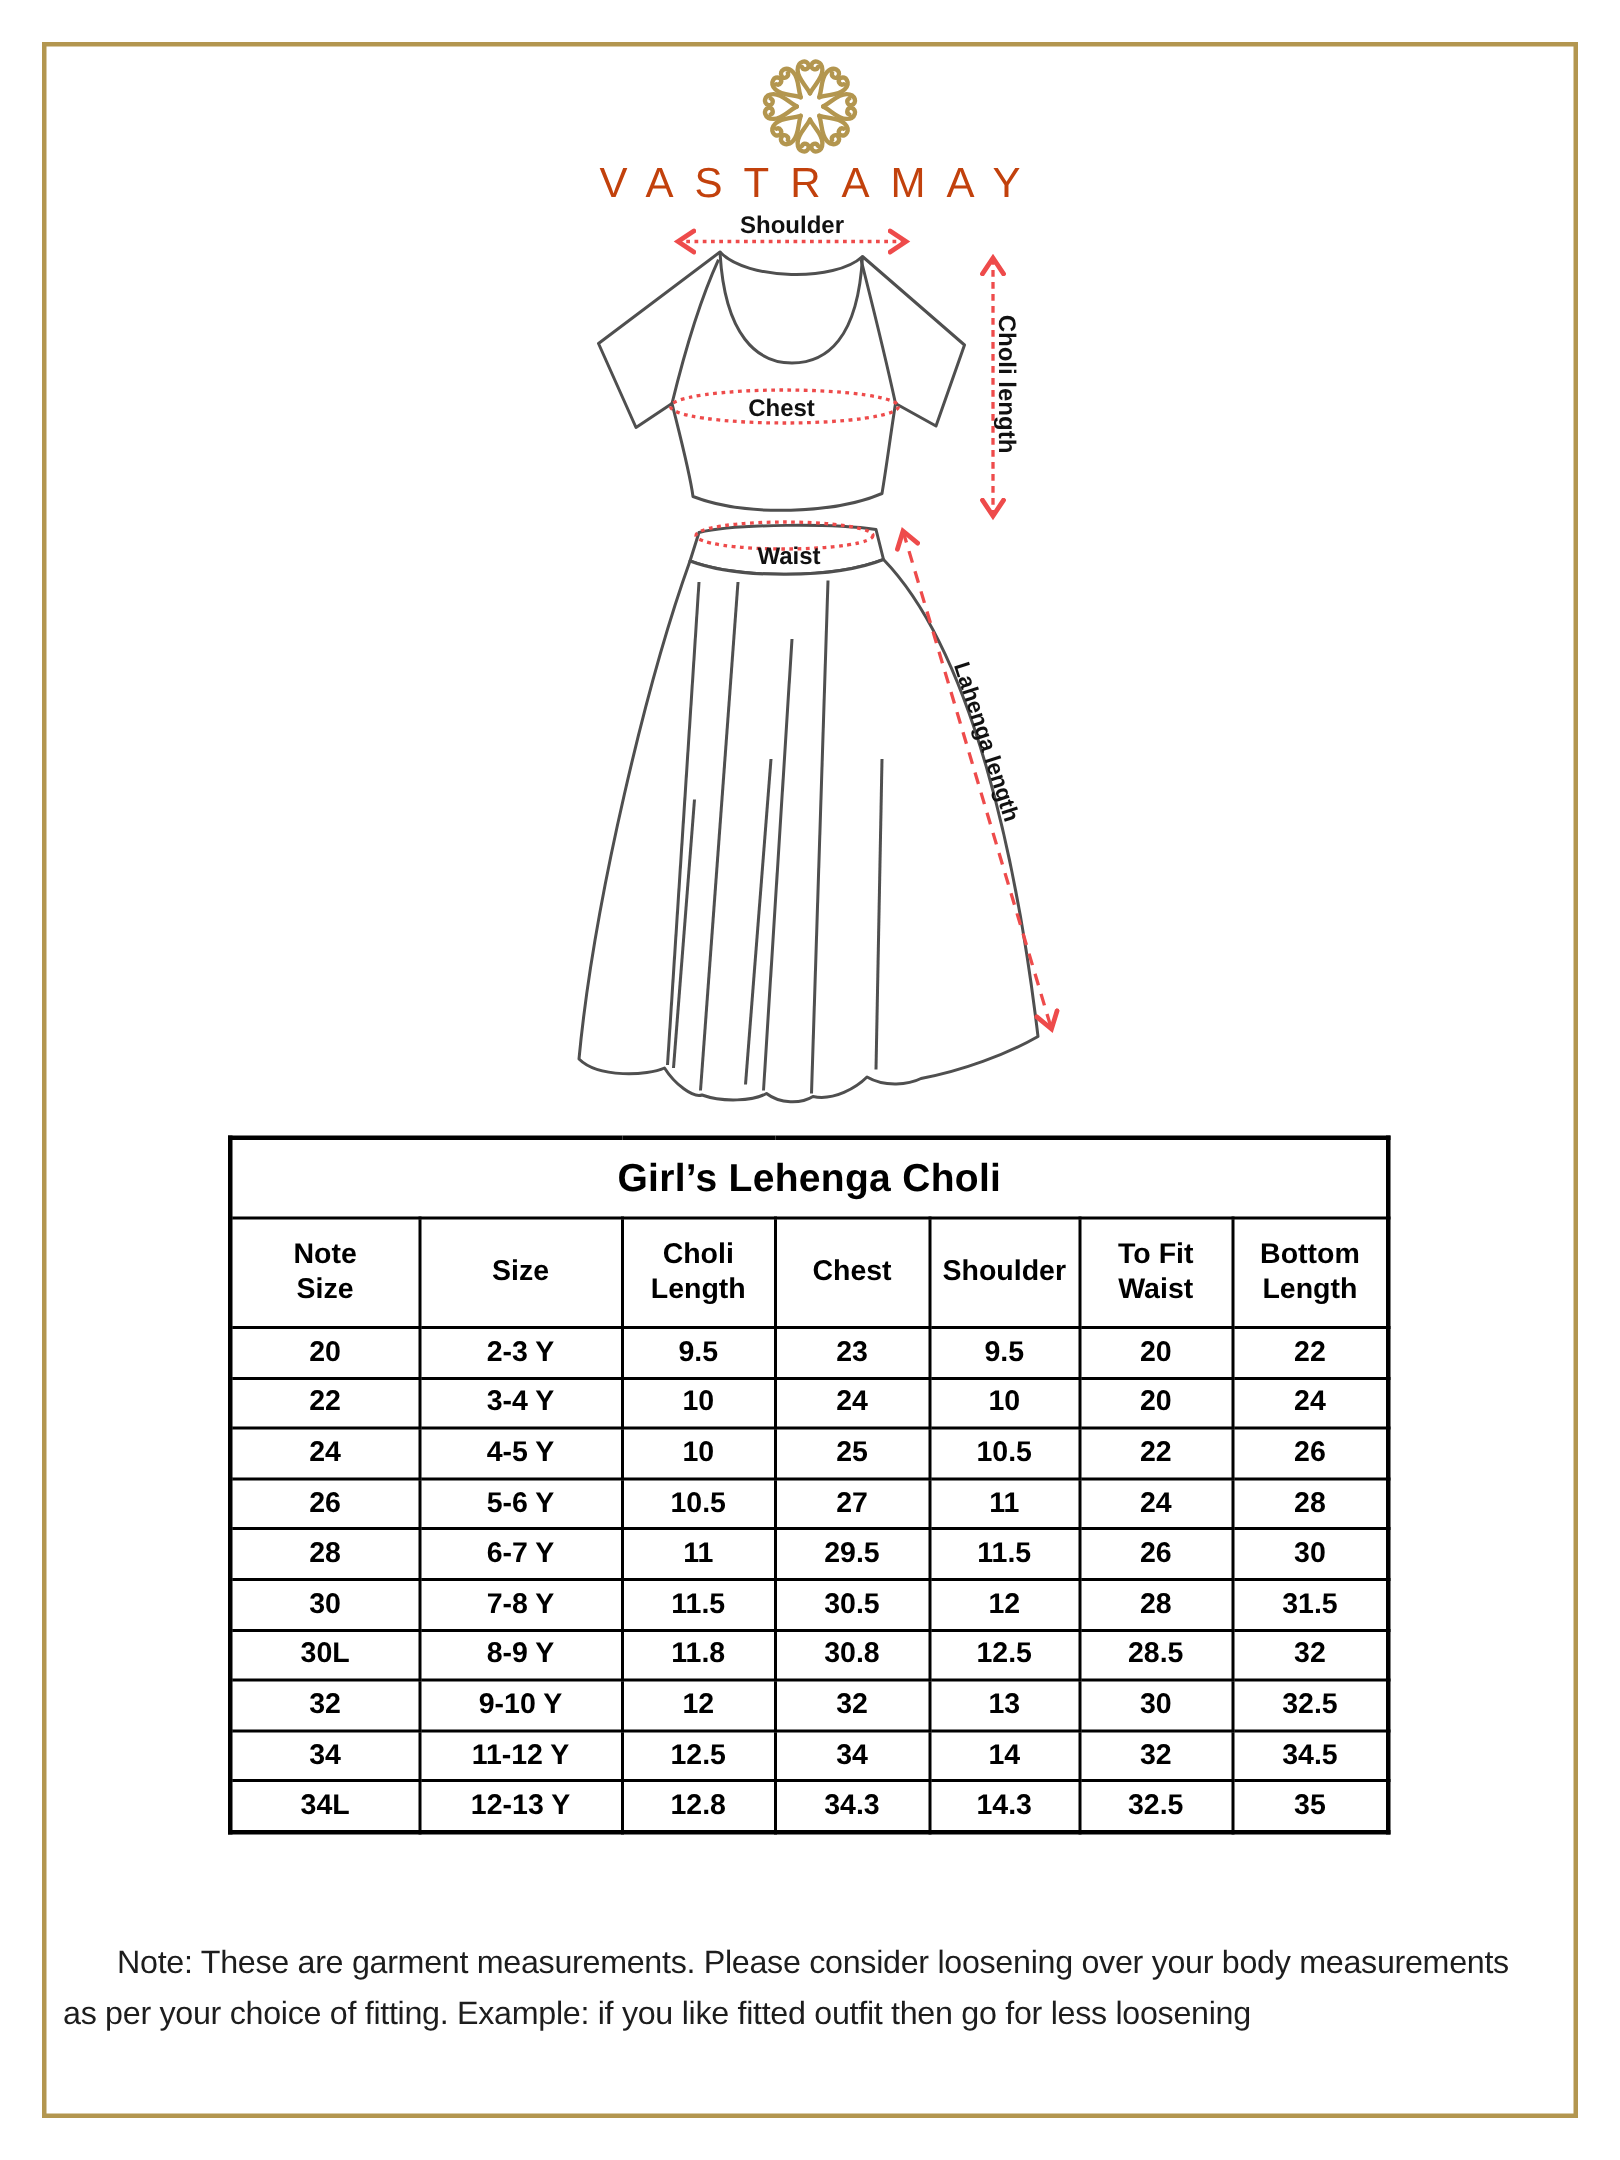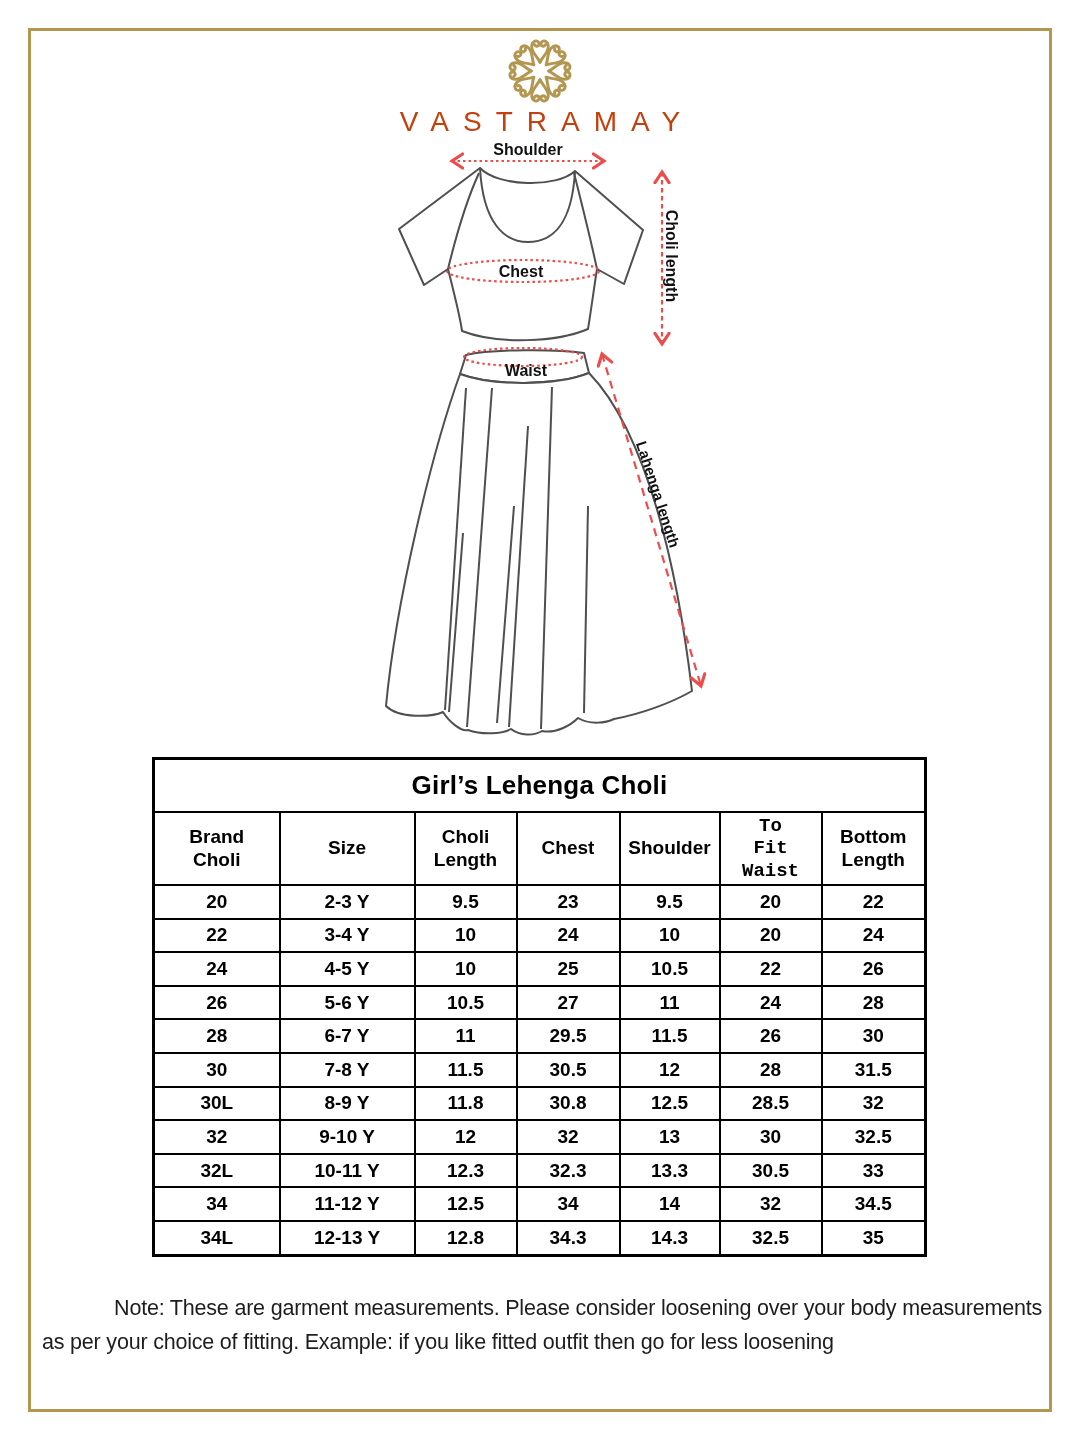--- a/index.html
+++ b/index.html
@@ -36,27 +36,27 @@
     font-family:"Liberation Sans", sans-serif;
   }
   .size-table th, .size-table td { border:2px solid #000; padding:0; vertical-align:middle; }
   th.tbl-title   { font-size:26px; font-weight:bold; height:51px; letter-spacing:.2px; }
   th.tbl-subtitle{ font-size:17px; font-weight:normal; height:25px; }
   tr.cols th     { font-size:19px; font-weight:bold; height:71px; line-height:1.18; }
   .size-table tbody td { font-size:19px; font-weight:bold; height:31.6px; }
   
   tr.cols th:nth-child(1) span { display:inline-block; width:62px; }
   tr.cols th:nth-child(3) span { display:inline-block; width:66px; }
-  tr.cols th:nth-child(6) span { display:inline-block; width:58px;font-family:Liberation Mono, monospace; }
+  tr.cols th:nth-child(6) span { display:inline-block; width:58px; }
   tr.cols th:nth-child(7) span { display:inline-block; width:74px; }
 
   
   .note { position:absolute; left:42px; top:1296px; width:1000px; color:#1d1d1d;
           font-size:21.5px; letter-spacing:-0.2px; }
-  .note .l1 { text-align:right;  white-space:nowrap; }
+  .note .l1 { text-align:center;  white-space:nowrap; }
   .note .l2 { text-align:left; white-space:nowrap; margin-top:9px; }
 </style>
 </head>
 <body>
 
 <div class="page">
 
   <div class="gold-frame"></div>
 
   <header class="brand">
@@ -143,21 +143,21 @@
       <col style="width:103px">
         <col style="width:100px">
         <col style="width:102px">
       <col style="width:104px">
     </colgroup>
     <thead>
       <tr>
         <th class="tbl-title" colspan="7">Girl’s Lehenga Choli</th>
       </tr>
       <tr class="cols">
-        <th><span>Brand Choli</span></th>
+        <th><span>Note Size</span></th>
         <th><span>Size</span></th>
         <th><span>Choli Length</span></th>
         <th><span>Chest</span></th>
         <th><span>Shoulder</span></th>
         <th><span>To Fit Waist</span></th>
         <th><span>Bottom Length</span></th>
       </tr>
     </thead>
     <tbody>
         <tr>
@@ -226,29 +226,20 @@
         <tr>
           <td>32</td>
           <td>9-10 Y</td>
           <td>12</td>
           <td>32</td>
           <td>13</td>
           <td>30</td>
           <td>32.5</td>
         </tr>
         <tr>
-          <td>32L</td>
-          <td>10-11 Y</td>
-          <td>12.3</td>
-          <td>32.3</td>
-          <td>13.3</td>
-          <td>30.5</td>
-          <td>33</td>
-        </tr>
-        <tr>
           <td>34</td>
           <td>11-12 Y</td>
           <td>12.5</td>
           <td>34</td>
           <td>14</td>
           <td>32</td>
           <td>34.5</td>
         </tr>
         <tr>
           <td>34L</td>

